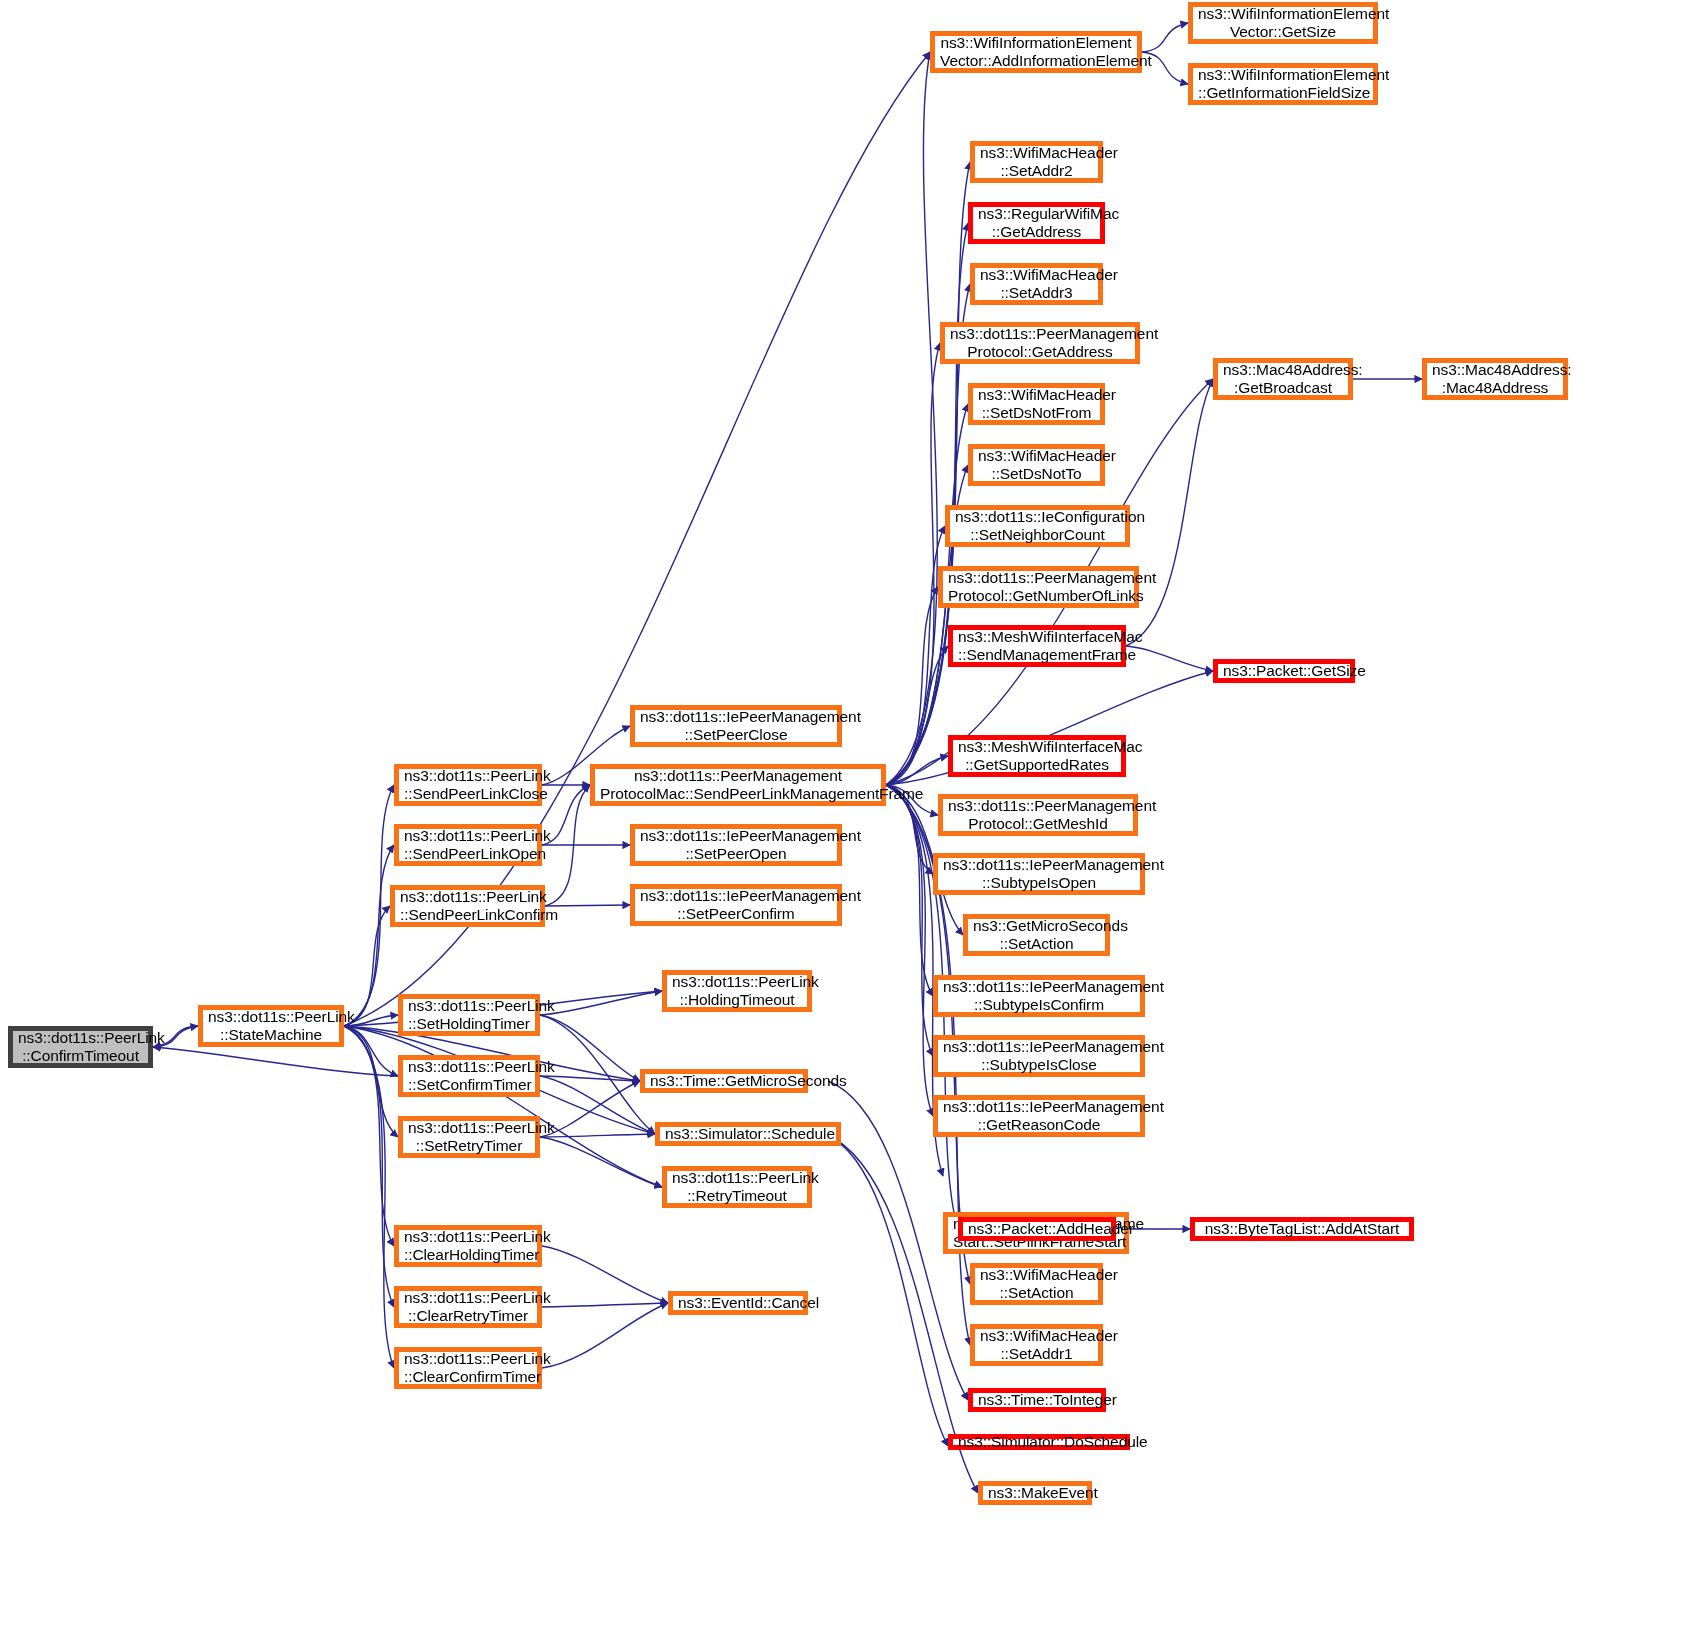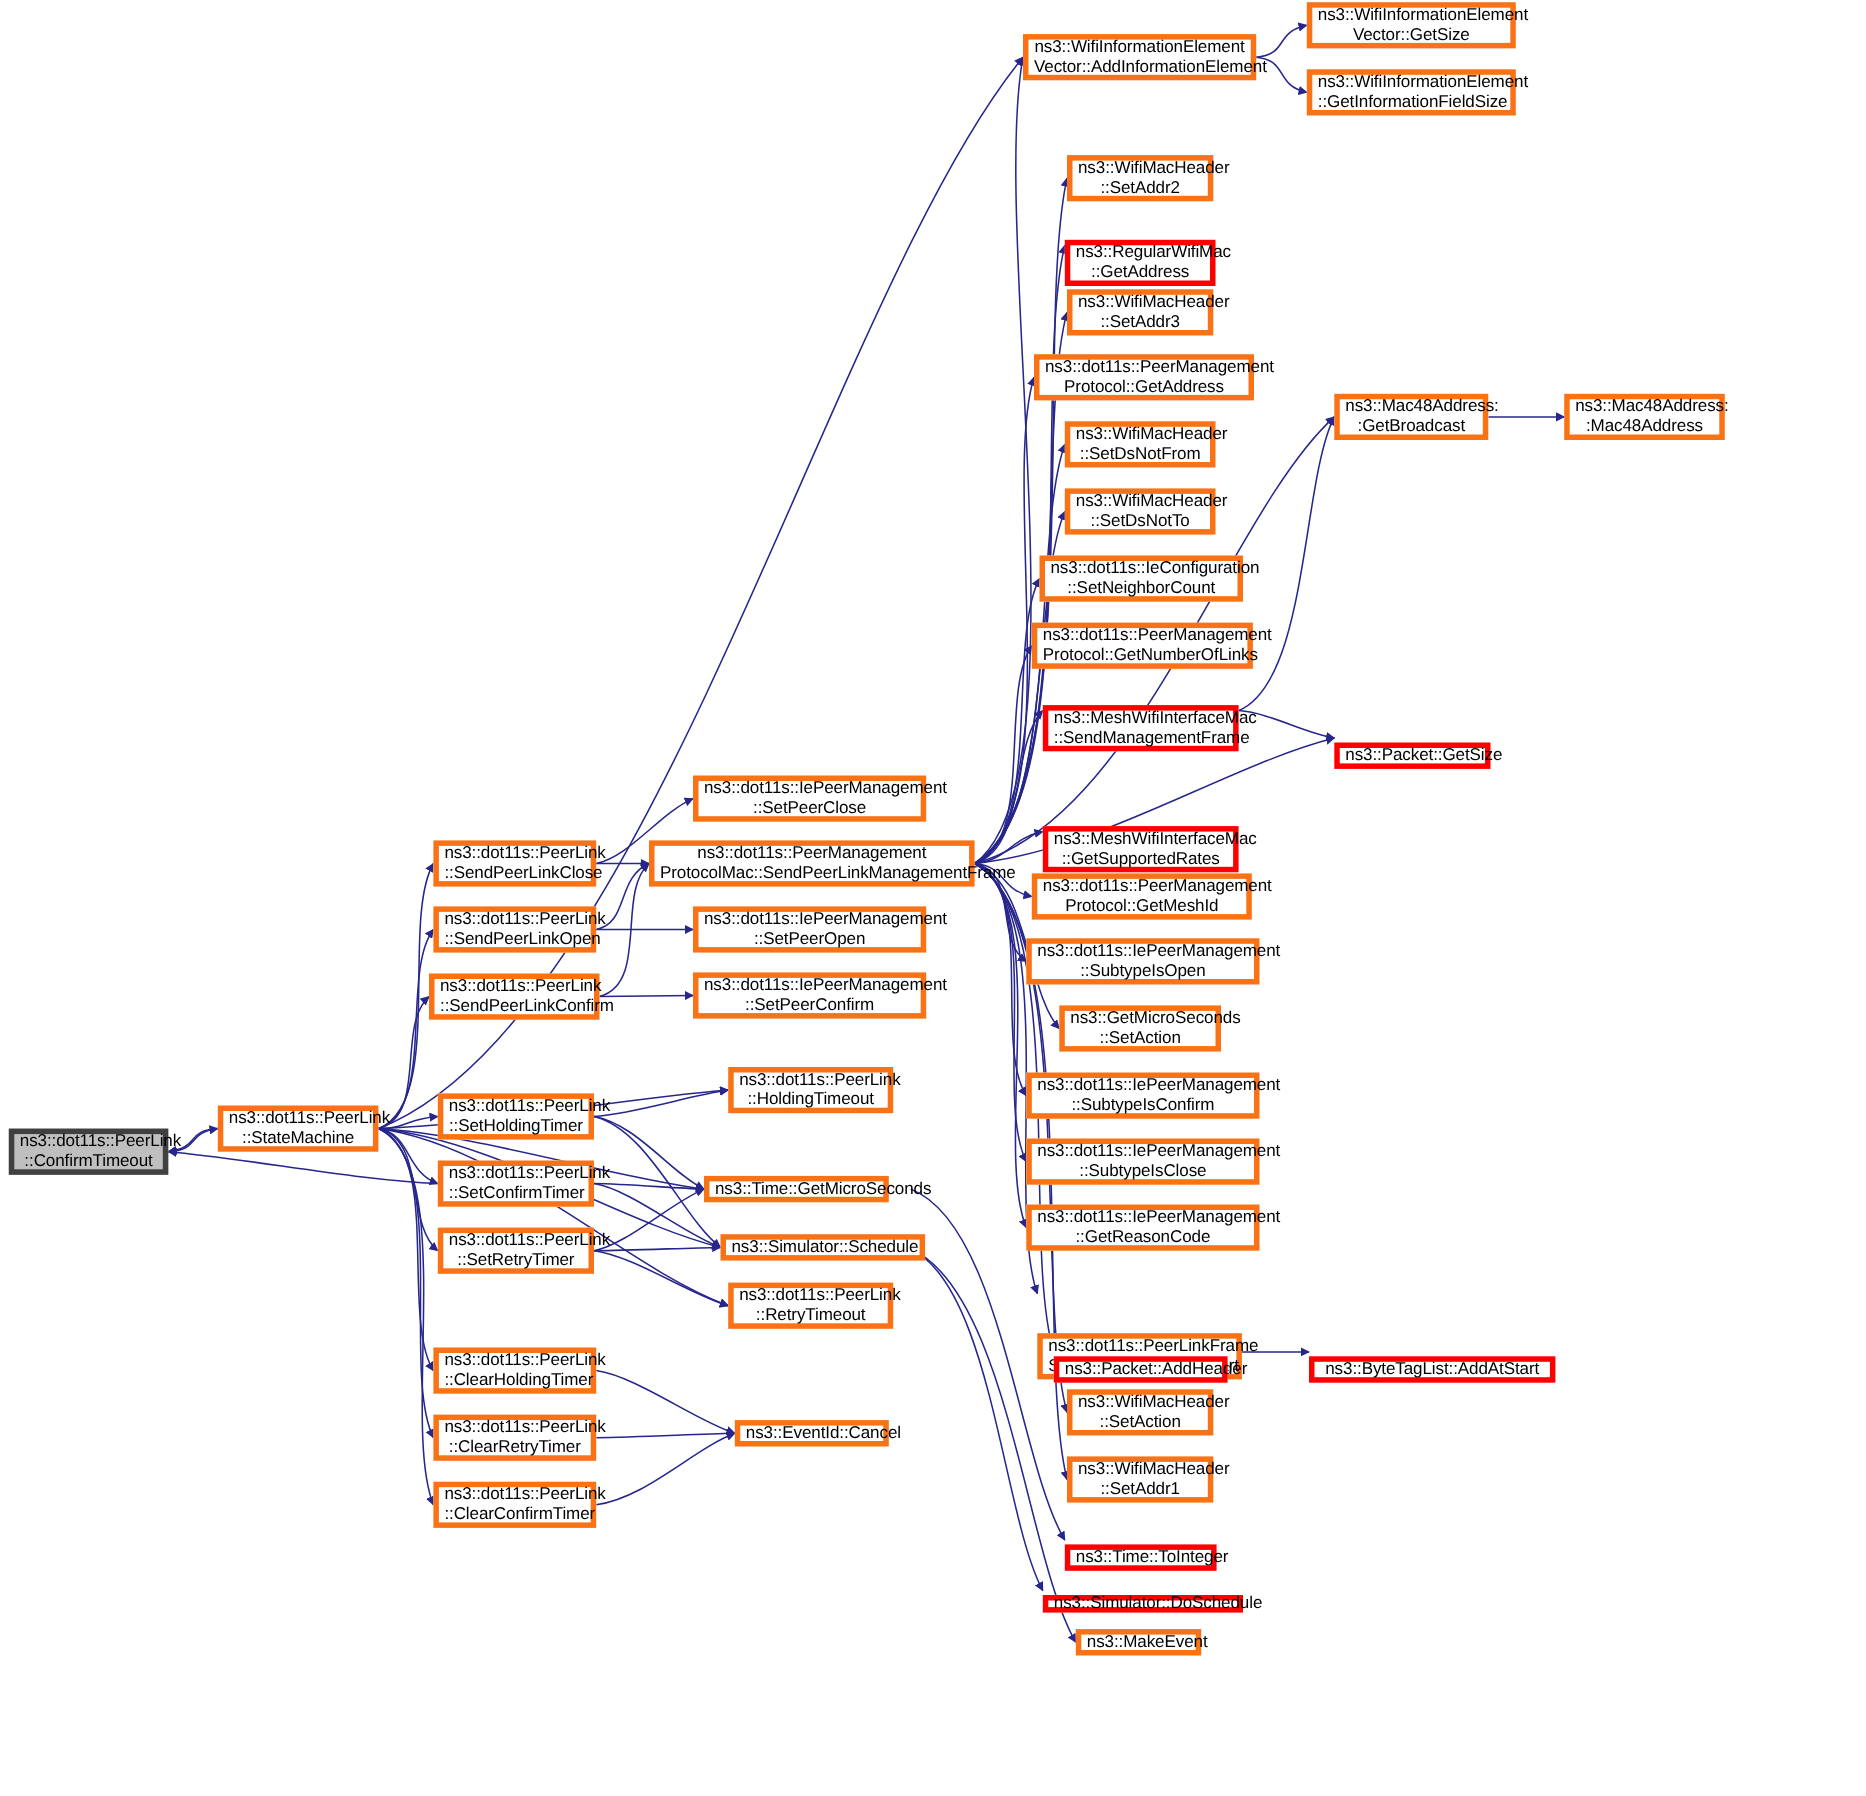--- a/index.html
+++ b/index.html
@@ -34,21 +34,20 @@
     color: #000000;
     font-size: 15.5px;
     line-height: 1.18;
     letter-spacing: -0.1px;
     padding: 0 5px;
     white-space: pre-line;
     z-index: 2;
   }
   .node.red {
     border-color: #ff0000;
-    margin-top: 16px;
   }
   .node.current {
     background: #bfbfbf;
     border-color: #404040;
   }
   .node span {
     display: block;
     width: 100%;
   }
 </style>

